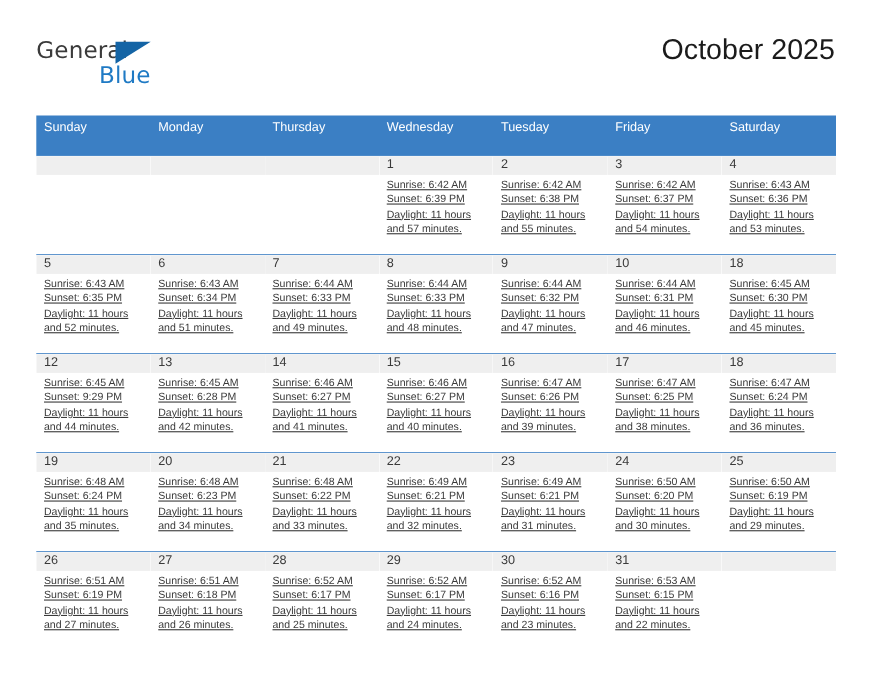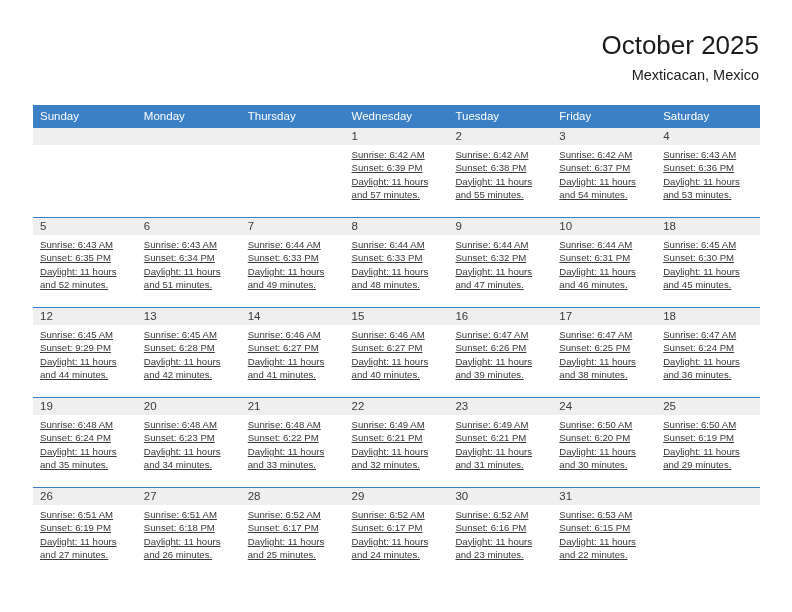--- a/index.html
+++ b/index.html
@@ -95,21 +95,21 @@
   .dow-row {
     display: flex;
     background: #3b7fc4;
   }
   .dow-cell {
     flex: 1 1 0;
     box-sizing: border-box;
     padding: 5px 0 4px 7px;
     font-size: 11.5px;
     color: #ffffff;
-    height: 22px;
+    height: 36px;
     line-height: 12px;
     overflow: hidden;
     white-space: nowrap;
   }
   .week-row {
     display: flex;
     border-top: 1.6px solid #3b7fc4;
     height: 90px;
     box-sizing: border-box;
   }
@@ -144,24 +144,28 @@
     white-space: nowrap;
   }
 </style>
 </head>
 <body>
 
 <div class="page">
 
   <div class="header">
 
+    <div class="logo">
+      <span class="logo-general">General</span>
+      <span class="logo-triangle"></span>
+      <span class="logo-blue">Blue</span>
+    </div>
 
     <div class="title-block">
       <div class="cal-title">October 2025</div>
-      <div class="cal-subtitle">Mexticacan, Mexico</div>
     </div>
 
   </div>
 
   <div class="calendar">
     <div class="dow-row">
       <div class="dow-cell">Sunday</div>
       <div class="dow-cell">Monday</div>
       <div class="dow-cell">Thursday</div>
       <div class="dow-cell">Wednesday</div>

